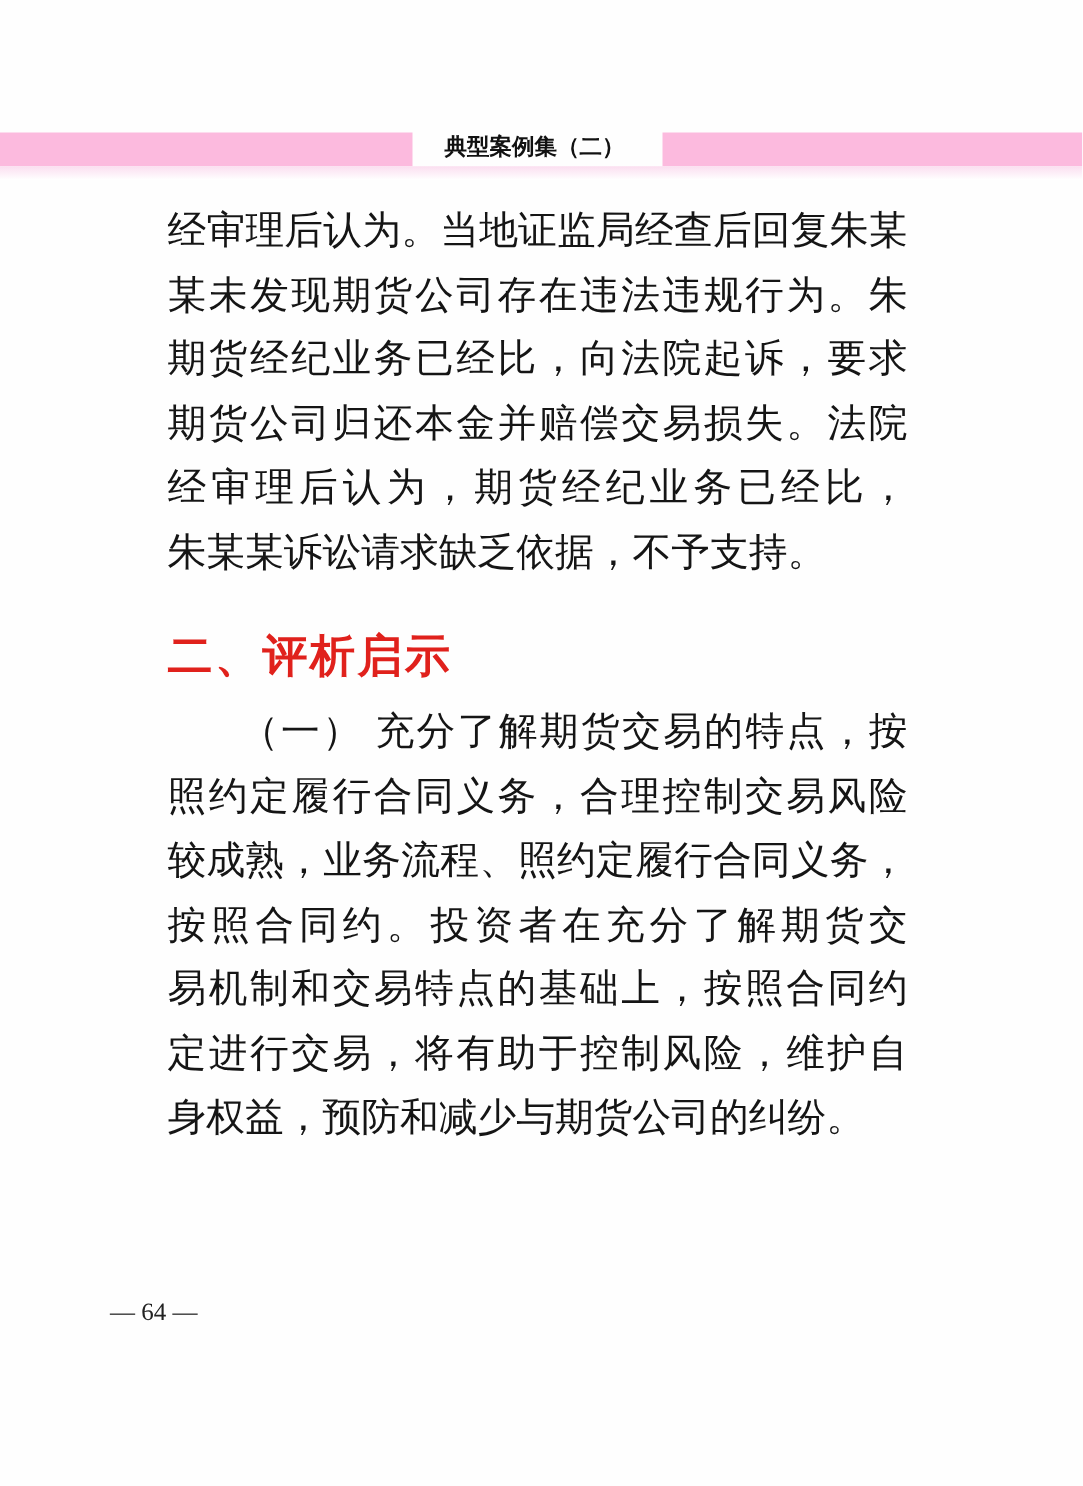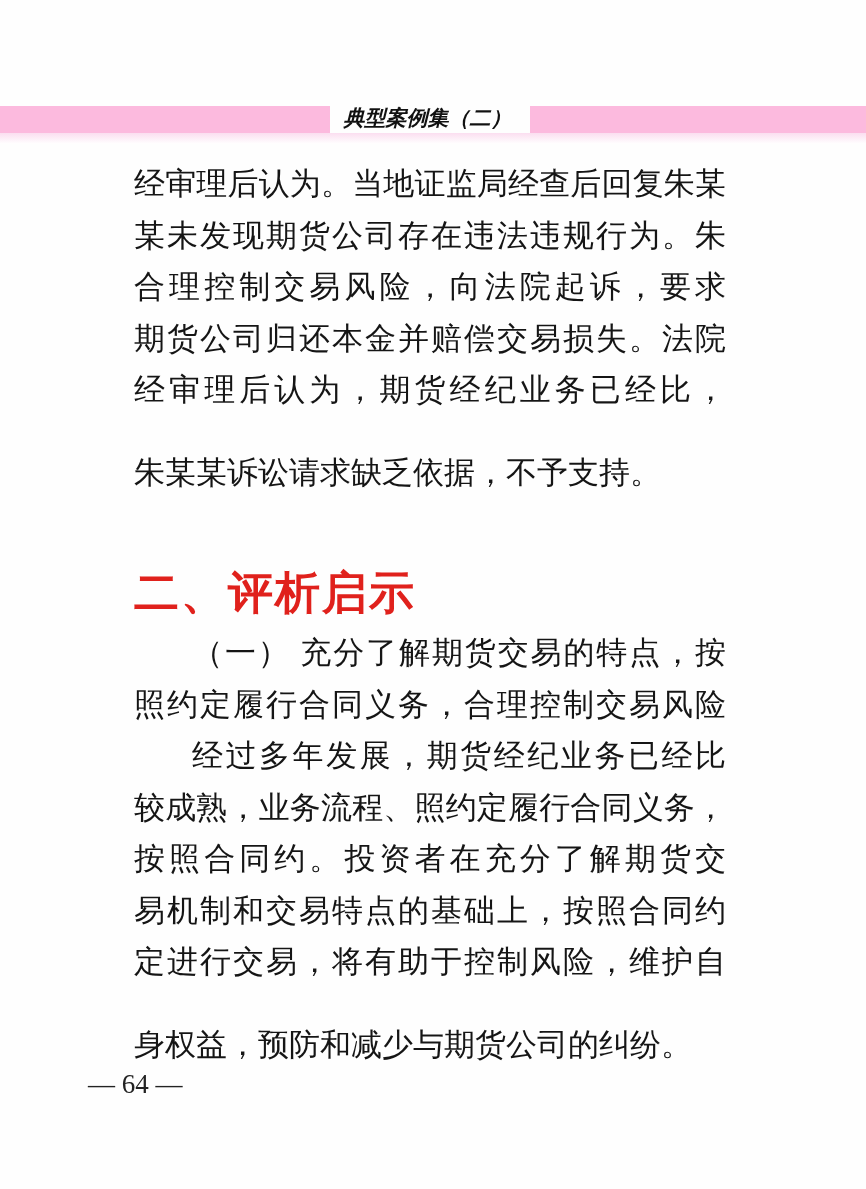--- a/index.html
+++ b/index.html
@@ -35,91 +35,88 @@
     height: 11px;
     background: linear-gradient(var(--band_fade, #fbdef0), #ffffff);
   }
   .header-title {
     position: absolute;
     top: 102px; left: 330px;
     width: 195px;
     text-align: center;
     font-family: "Liberation Sans", sans-serif;
     font-weight: bold;
-    font-size: 21px;
+    font-size: 18px;
     line-height: 31px;
     color: #111;
     white-space: nowrap;
-    font-style: italic;
   }
   
   .content {
     position: absolute;
     top: 158px;
     left: 134px;
     width: 592px;
     font-size: 31px;
     line-height: 51.5px;
   }
   .tline {
     text-align: justify;
     text-align-last: justify;
   }
   .tline.left-end {
     text-align-last: left;
-    margin-top: 31px;
   }
   .tline.indent {
     text-indent: 58px;
   }
   .section-heading {
-    margin-top: 69px;
+    margin-top: 32px;
     margin-bottom: 8px;
     color: var(--heading_red, #e0211c);
     font-family: "Liberation Sans", sans-serif;
     font-weight: bold;
-    font-size: 45px;
+    font-size: 36px;
     line-height: 52px;
     letter-spacing: 2px;
   }
   
   .footer {
     position: absolute;
     left: 88px;
-    top: 1066px;
-    font-size: 27px;
+    top: 1032px;
+    font-size: 20px;
     line-height: 36px;
     color: #222;
   }
 </style>
 </head>
 <body>
 
 <div class="page">
 
   <div class="bar-left"></div>
   <div class="bar-right"></div>
   <div class="header-fade"></div>
   <div class="header-title">典型案例集（二）</div>
 
   <div class="content">
 
     <div class="tline">经审理后认为。当地证监局经查后回复朱某</div>
     <div class="tline">某未发现期货公司存在违法违规行为。朱</div>
-    <div class="tline">合理控制交易风险，向法院起诉，要求</div>
+    <div class="tline">期货经纪业务已经比，向法院起诉，要求</div>
     <div class="tline">期货公司归还本金并赔偿交易损失。法院</div>
     <div class="tline">经审理后认为，期货经纪业务已经比，</div>
     <div class="tline left-end">朱某某诉讼请求缺乏依据，不予支持。</div>
 
     <div class="section-heading">二、评析启示</div>
 
     <div class="tline indent">（一） 充分了解期货交易的特点，按</div>
     <div class="tline">照约定履行合同义务，合理控制交易风险</div>
 
-    <div class="tline indent">经过多年发展，期货经纪业务已经比</div>
     <div class="tline">较成熟，业务流程、照约定履行合同义务，</div>
     <div class="tline">按照合同约。投资者在充分了解期货交</div>
     <div class="tline">易机制和交易特点的基础上，按照合同约</div>
     <div class="tline">定进行交易，将有助于控制风险，维护自</div>
     <div class="tline left-end">身权益，预防和减少与期货公司的纠纷。</div>
 
   </div>
 
   <div class="footer">— 64 —</div>
 

